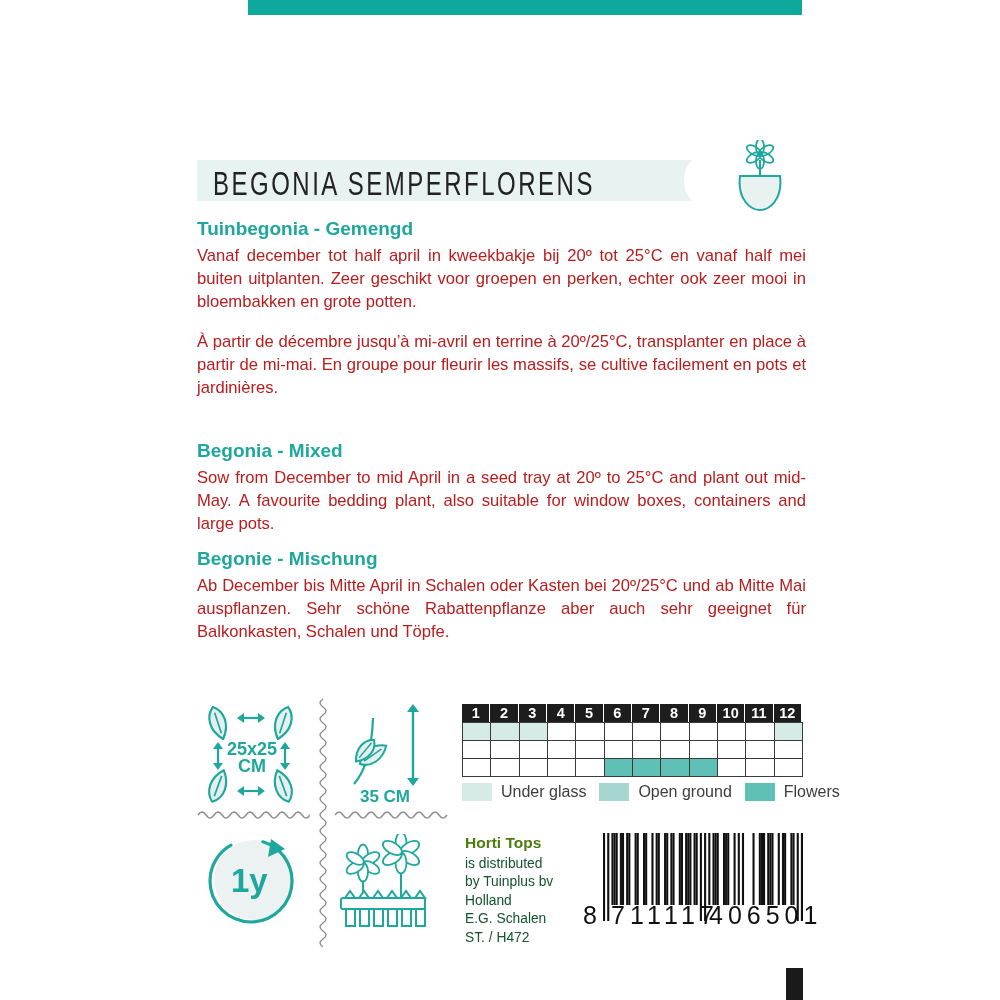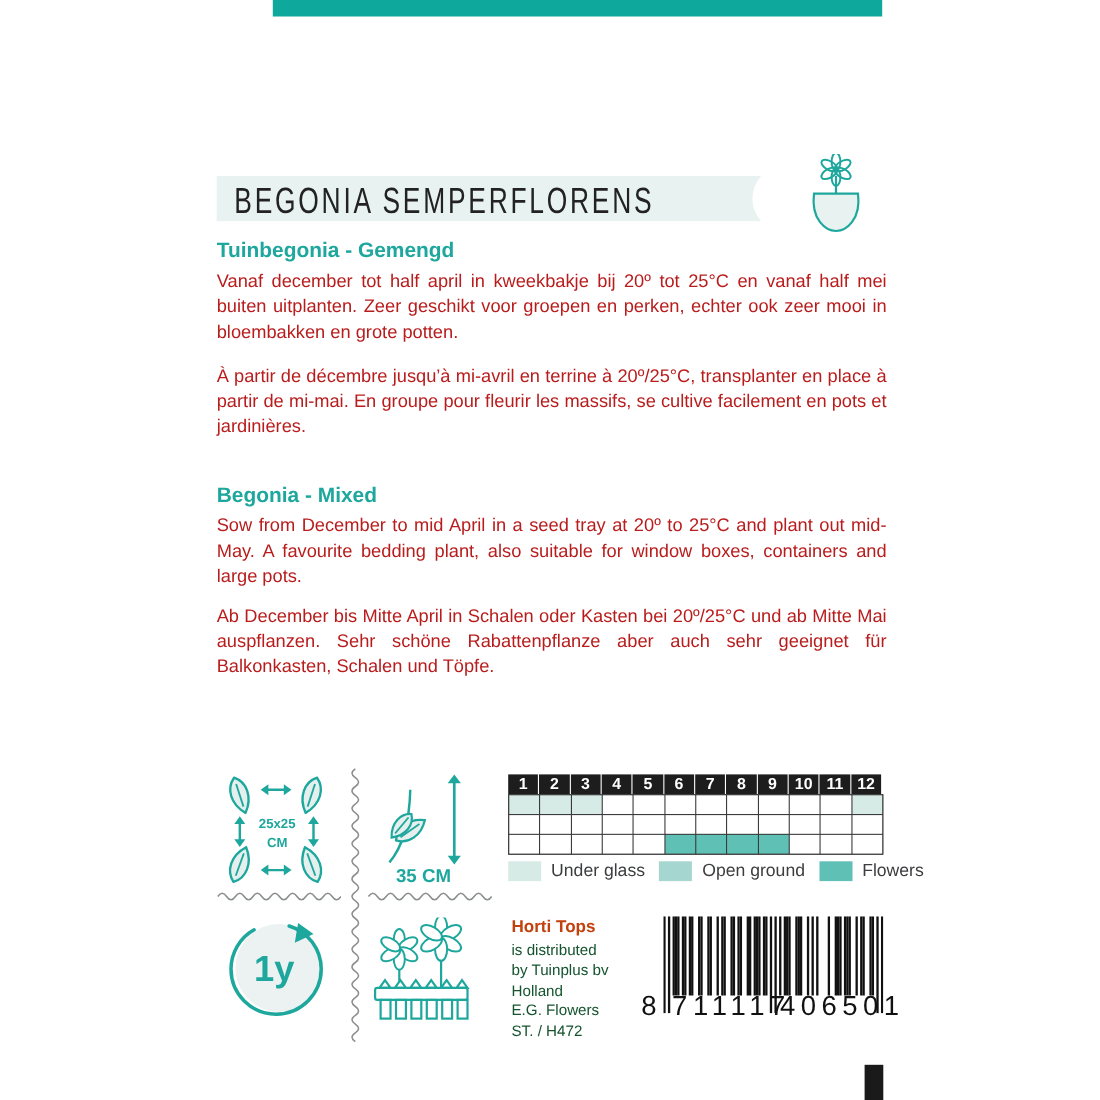--- a/index.html
+++ b/index.html
@@ -15,37 +15,37 @@
   .banner .notch{position:absolute;right:-26px;top:-8px;width:52px;height:57px;border-radius:50%;background:#ffffff;}
   .title-text{position:absolute;left:16px;top:5px;font-size:24px;letter-spacing:2.5px;color:#222;
               transform:scaleY(1.38);transform-origin:left top;white-space:nowrap;font-weight:500;}
 
   
   .section{left:197px;width:609px;}
   .sec-head{font-size:19px;font-weight:bold;color:#1ea79d;margin:0 0 4px 0;}
   .sec-body{font-size:16.6px;line-height:23.2px;text-align:justify;color:#b91c1c;margin:0;}
 
   
-  .icon-label{color:#1ea79d;font-weight:bold;font-size:12px;text-align:center;line-height:17px;}
+  .icon-label{color:#1ea79d;font-weight:bold;font-size:18px;text-align:center;line-height:17px;}
   .annual-text{color:#1ea79d;font-weight:bold;font-size:33px;}
 
   
   .cal-header{left:462px;top:704px;width:339px;display:grid;grid-template-columns:repeat(12,1fr);gap:1px;height:18px;}
   .cal-head{background:#1d1d1d;color:#fff;font-weight:bold;font-size:14.5px;display:flex;align-items:center;justify-content:center;}
   .cal-bodywrap{left:462px;top:722px;width:339px;border:1.5px solid #3b3b3b;background:#3b3b3b;}
   .cal-body{display:grid;grid-template-columns:repeat(12,1fr);grid-auto-rows:17px;gap:1px;}
   .cal-cell{background:#ffffff;}
   .legend{left:462px;top:783px;display:flex;align-items:center;}
   .legend-item{display:flex;align-items:center;}
   .legend-swatch{width:30px;height:18px;margin-right:9px;}
   .legend-label{font-size:16px;color:#3c3d3f;margin-right:13px;}
 
   
   .dist{left:465px;top:834px;width:130px;}
-  .dist-name{font-size:15.5px;font-weight:bold;color:#c2410c;margin:0 0 3px 0;}
+  .dist-name{font-size:15.5px;font-weight:bold;color:#4d7c0f;margin:0 0 3px 0;}
   .dist-line{font-size:13.8px;line-height:18.4px;color:#14532d;margin:0;}
 
   
   .barcode{left:603px;top:833px;width:200px;height:98px;}
   .bc-digit-first{position:absolute;left:-20px;top:68px;font-size:25px;color:#111;}
   .bc-group{position:absolute;top:68px;font-size:25px;letter-spacing:5px;color:#111;text-align:center;}
 
   .printmark{left:786px;top:968px;width:17px;height:32px;background:#1a1a1a;}
 
   svg{display:block;}
@@ -84,20 +84,21 @@
     <p class="sec-body">Vanaf december tot half april in kweekbakje bij 20º tot 25°C en vanaf half mei buiten uitplanten. Zeer geschikt voor groepen en perken, echter ook zeer mooi in bloembakken en grote potten.</p>
   </div>
   <div class="abs section" style="top:330px;">
     <p class="sec-body">À partir de décembre jusqu’à mi-avril en terrine à 20º/25°C, transplanter en place à partir de mi-mai. En groupe pour fleurir les massifs, se cultive facilement en pots et jardinières.</p>
   </div>
   <div class="abs section" style="top:440px;">
     <p class="sec-head">Begonia - Mixed</p>
     <p class="sec-body">Sow from December to mid April in a seed tray at 20º to 25°C and plant out mid-May. A favourite bedding plant, also suitable for window boxes, containers and large pots.</p>
   </div>
   <div class="abs section" style="top:548px;">
+    <p class="sec-head">Begonie - Mischung</p>
     <p class="sec-body">Ab December bis Mitte April in Schalen oder Kasten bei 20º/25°C und ab Mitte Mai auspflanzen. Sehr schöne Rabattenpflanze aber auch sehr geeignet für Balkonkasten, Schalen und Töpfe.</p>
   </div>
 
   
   <svg class="abs" style="left:318px;top:698px;" width="10" height="254">
       <path d="M5 1 q-6 4 0 8 q6 4 0 8 q-6 4 0 8 q6 4 0 8 q-6 4 0 8 q6 4 0 8 q-6 4 0 8 q6 4 0 8 q-6 4 0 8 q6 4 0 8 q-6 4 0 8 q6 4 0 8 q-6 4 0 8 q6 4 0 8 q-6 4 0 8 q6 4 0 8 q-6 4 0 8 q6 4 0 8 q-6 4 0 8 q6 4 0 8 q-6 4 0 8 q6 4 0 8 q-6 4 0 8 q6 4 0 8 q-6 4 0 8 q6 4 0 8 q-6 4 0 8 q6 4 0 8 q-6 4 0 8 q6 4 0 8 q-6 4 0 8" fill="none" stroke="#8a8f8e" stroke-width="1.4"></path>
     </svg>
   <svg class="abs" style="left:197px;top:810px;" width="113" height="10">
       <path d="M1 5 q4 -6 8 0 q4 6 8 0 q4 -6 8 0 q4 6 8 0 q4 -6 8 0 q4 6 8 0 q4 -6 8 0 q4 6 8 0 q4 -6 8 0 q4 6 8 0 q4 -6 8 0 q4 6 8 0 q4 -6 8 0 q4 6 8 0" fill="none" stroke="#8a8f8e" stroke-width="1.4"></path>
     </svg>
@@ -283,21 +284,21 @@
       </div>
     </div>
 
   
   <div class="abs dist">
     <p class="dist-name">Horti Tops</p>
     <div>
         <p class="dist-line">is distributed</p>
         <p class="dist-line">by Tuinplus bv</p>
         <p class="dist-line">Holland</p>
-        <p class="dist-line">E.G. Flowers</p>
+        <p class="dist-line">E.G. Schalen</p>
         <p class="dist-line">ST. / H472</p>
       </div>
   </div>
 
   
   <div class="abs barcode">
     <svg id="bc-svg" width="200" height="92" viewBox="0 0 95 92" preserveAspectRatio="none">
         <rect x="0" y="0" width="1" height="88" fill="#111"></rect>
         <rect x="2" y="0" width="1" height="88" fill="#111"></rect>
         <rect x="4" y="0" width="1" height="72" fill="#111"></rect>

